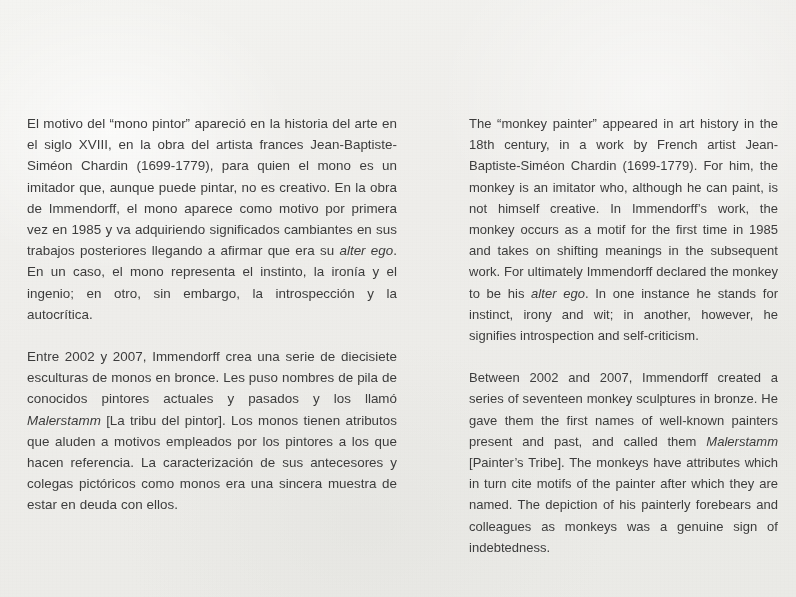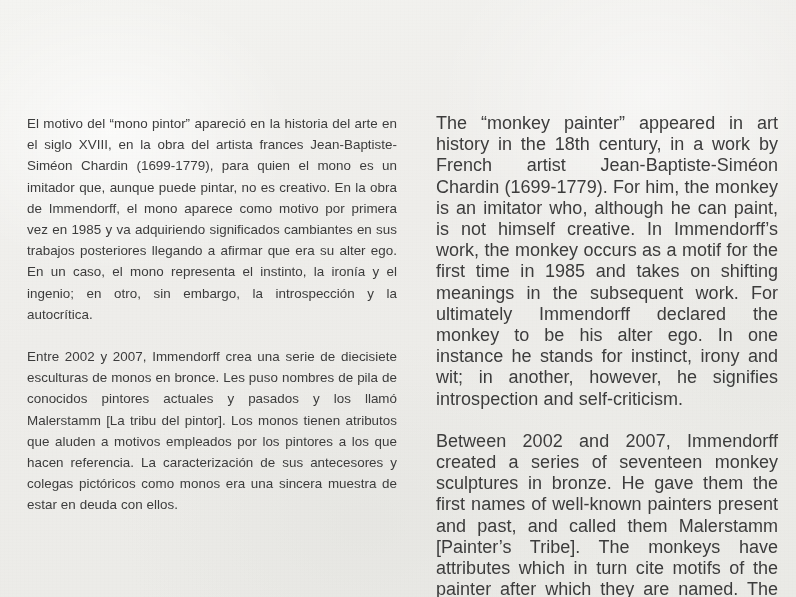--- a/index.html
+++ b/index.html
@@ -71,30 +71,32 @@
     text-justify: inter-word;
     color: #3c3c3c;
     font-size: 13.4px;
     line-height: 21.2px;
     letter-spacing: 0.02px;
     word-spacing: 0.2px;
     -webkit-font-smoothing: antialiased;
   }
 
   .column.right .para {
-    font-size: 18px;
+    font-size: 13px;
     line-height: 21.2px;
     margin-bottom: 21px;
+    margin-left: 33px;
   }
 
   .para:last-child {
     margin-bottom: 6px;
   }
 
   .it {
+    font-style: italic;
   }
 
   
 </style>
 </head>
 <body>
 
 <div id="panel" style="background-color: rgb(238, 237, 234);">
   <div id="grain"></div>
 

